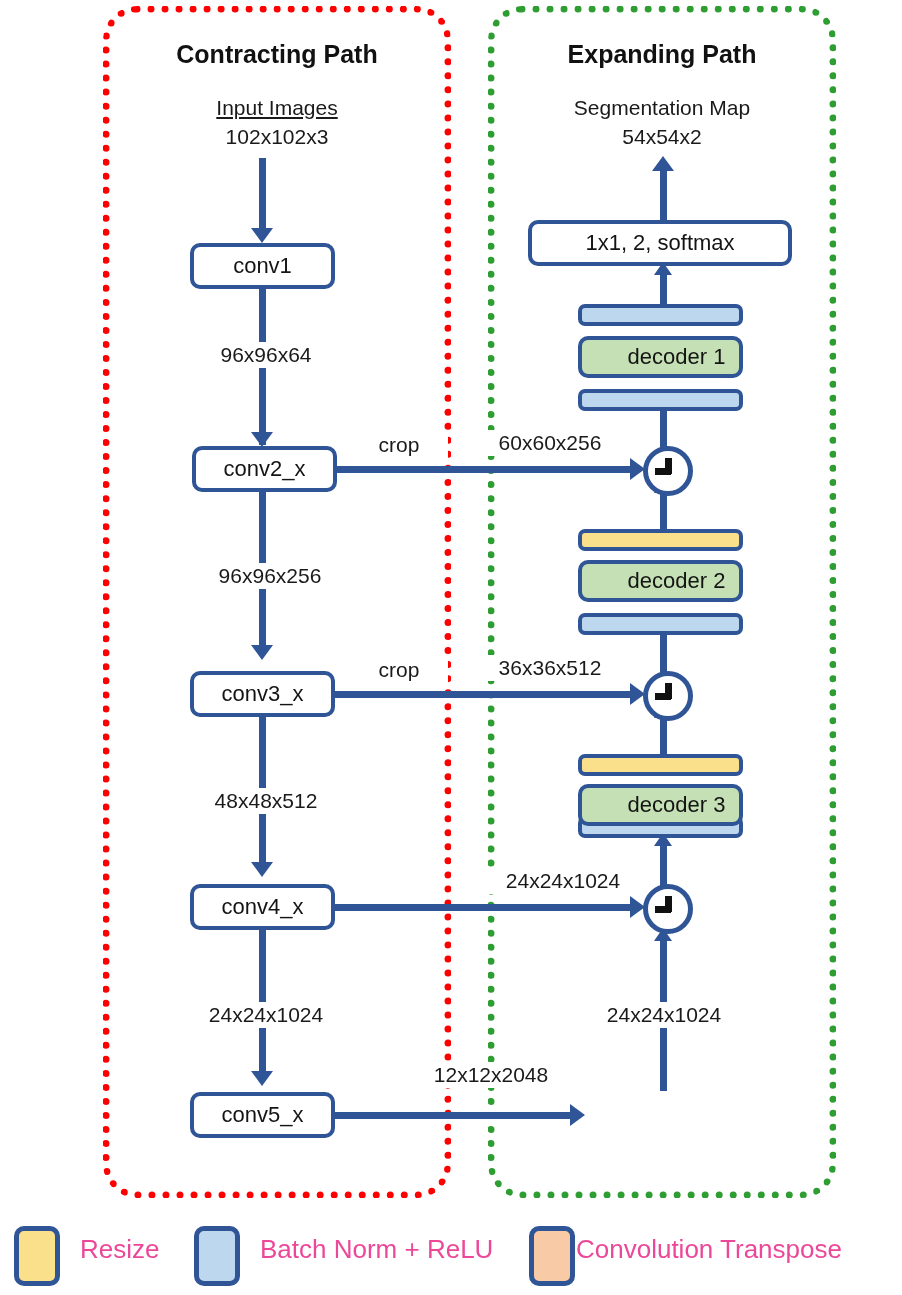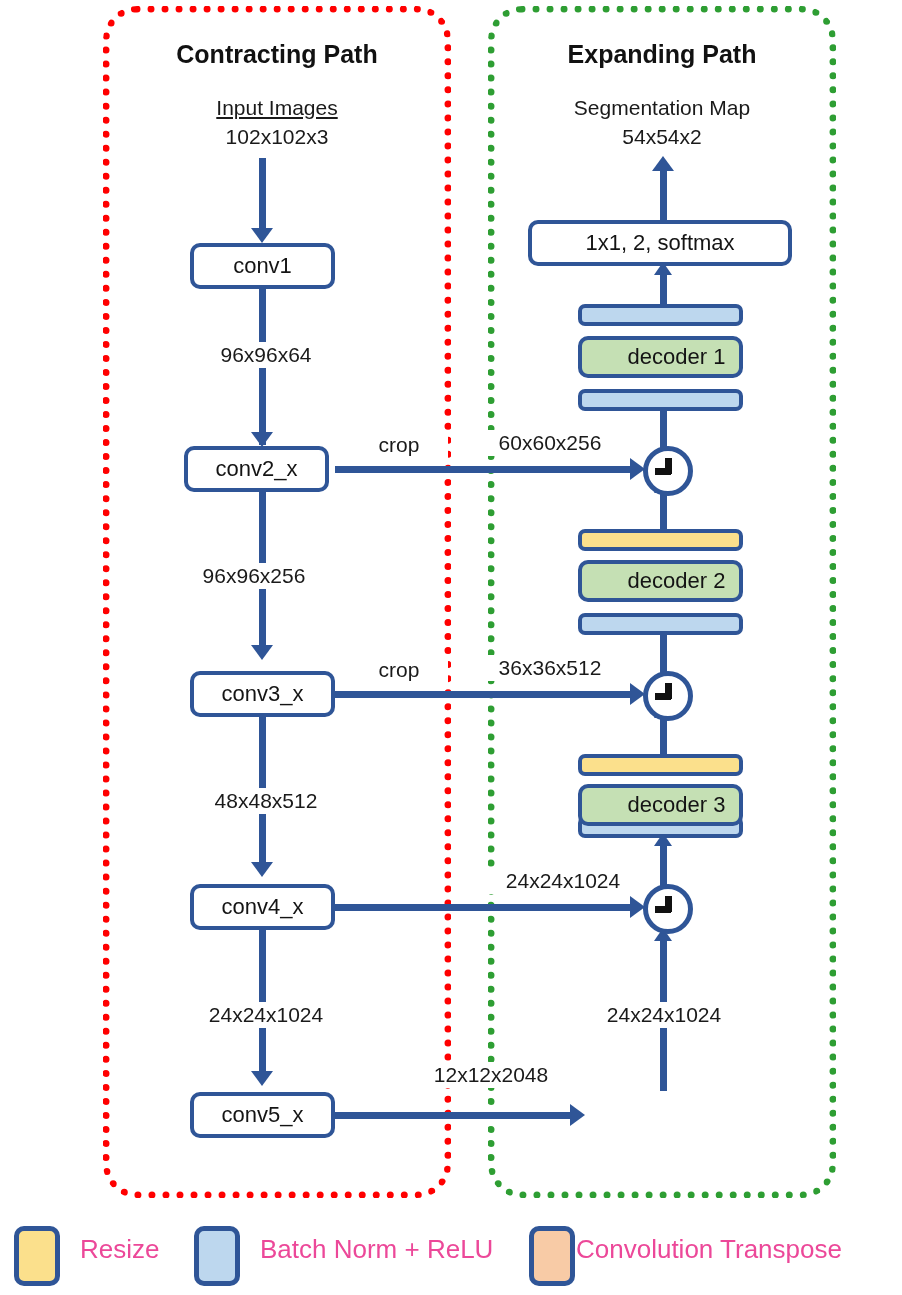--- a/index.html
+++ b/index.html
@@ -76,25 +76,25 @@
 
   <div class="vline" style="left:259px;top:158px;height:72px;"></div>
   <div class="arrow-down" style="left:251px;top:228px;"></div>
 
   <div class="box" style="left:190px;top:243px;width:145px;height:46px;">conv1</div>
 
   <div class="vline" style="left:259px;top:289px;height:156px;"></div>
   <div class="arrow-down" style="left:251px;top:432px;"></div>
   <div class="txt bg" style="left:179px;top:342px;width:166px;">96x96x64</div>
 
-  <div class="box" style="left:184px;top:446px;width:145px;height:46px;">conv2_x</div>
+  <div class="box" style="left:192px;top:446px;width:145px;height:46px;">conv2_x</div>
 
   <div class="vline" style="left:259px;top:492px;height:160px;"></div>
   <div class="arrow-down" style="left:251px;top:645px;"></div>
-  <div class="txt bg" style="left:160px;top:563px;width:180px;">96x96x256</div>
+  <div class="txt bg" style="left:176px;top:563px;width:180px;">96x96x256</div>
 
   <div class="box" style="left:190px;top:671px;width:145px;height:46px;">conv3_x</div>
 
   <div class="vline" style="left:259px;top:717px;height:152px;"></div>
   <div class="arrow-down" style="left:251px;top:862px;"></div>
   <div class="txt bg" style="left:176px;top:788px;width:172px;">48x48x512</div>
 
   <div class="box" style="left:190px;top:884px;width:145px;height:46px;">conv4_x</div>
 
   <div class="vline" style="left:259px;top:930px;height:148px;"></div>

